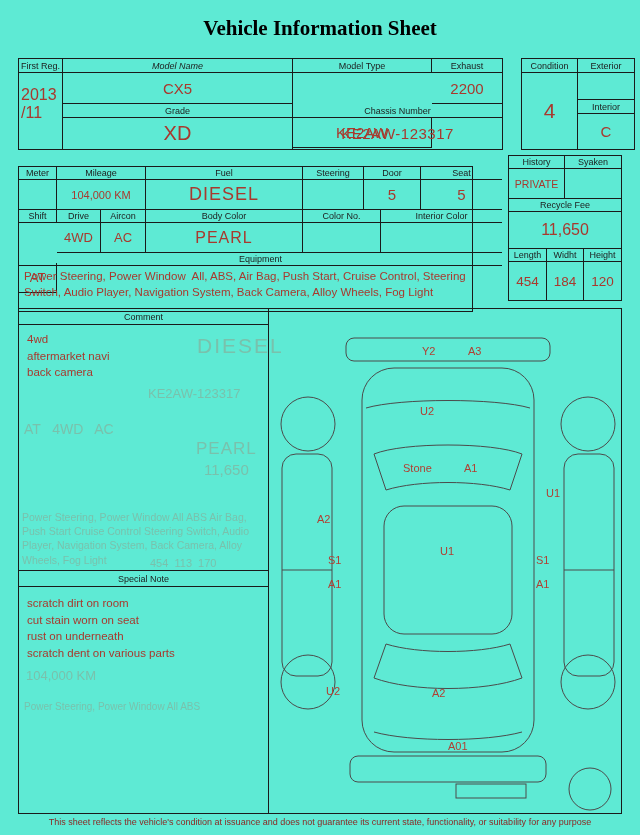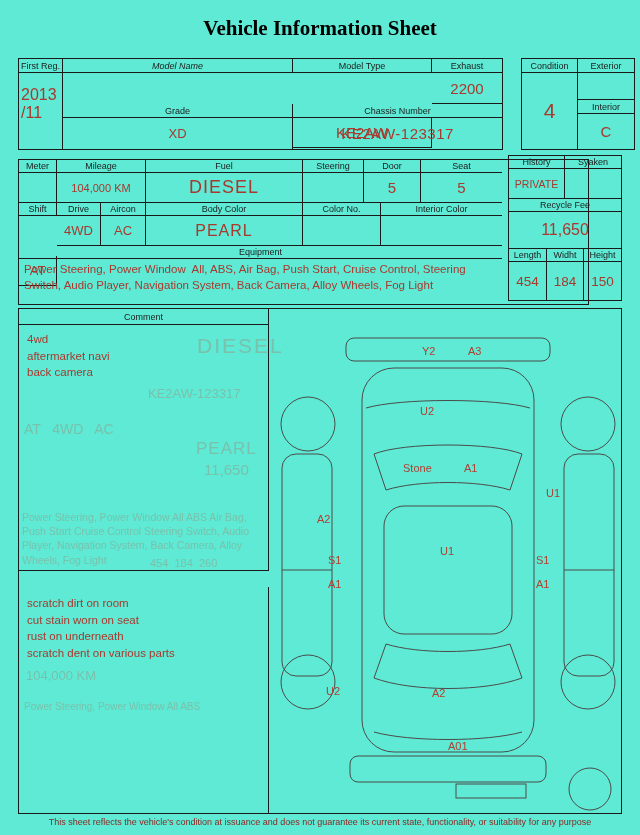--- a/index.html
+++ b/index.html
@@ -36,39 +36,40 @@
   <div class="tbl" style="left:18px;top:58px;width:485px;height:92px;">
     <div class="cell hdr" style="left:0;top:0;width:44px;height:14px;">First Reg.</div>
     <div class="cell hdr" style="left:44px;top:0;width:230px;height:14px;font-style:italic;">Model Name</div>
     <div class="cell hdr" style="left:274px;top:0;width:139px;height:14px;">Model Type</div>
     <div class="cell hdr no-r" style="left:413px;top:0;width:70px;height:14px;">Exhaust</div>
 
     <div class="cell val no-b" style="left:0;top:14px;width:44px;height:76px;flex-direction:column;align-items:flex-start;justify-content:flex-start;padding:13px 0 0 2px;font-size:16px;line-height:1.1;">
       <span>2013</span>
       <span>/11</span>
     </div>
+    <div class="cell val" style="left:44px;top:14px;width:230px;height:31px;font-size:15px;">CX5</div>
     <div class="cell val" style="left:274px;top:14px;width:139px;height:31px;font-size:15px;margin-top:44px;">KE2AW</div>
     <div class="cell val no-r" style="left:413px;top:14px;width:70px;height:31px;font-size:15px;">2200</div>
 
     <div class="cell hdr" style="left:44px;top:45px;width:230px;height:14px;">Grade</div>
     <div class="cell hdr no-r" style="left:274px;top:45px;width:209px;height:14px;">Chassis Number</div>
-    <div class="cell val no-b" style="left:44px;top:59px;width:230px;height:31px;font-size:13px;">XD</div>
+    <div class="cell val no-b" style="left:44px;top:59px;width:230px;height:31px;font-size:20px;">XD</div>
     <div class="cell val no-r no-b" style="left:274px;top:59px;width:209px;height:31px;font-size:15px;letter-spacing:0.5px;">KE2AW-123317</div>
   </div>
 
   <div class="tbl" style="left:508px;top:58px;width:114px;height:92px;margin-left:13px;">
     <div class="cell hdr" style="left:0;top:0;width:56px;height:14px;">Condition</div>
     <div class="cell hdr no-r" style="left:56px;top:0;width:56px;height:14px;">Exterior</div>
     <div class="cell val no-b" style="left:0;top:14px;width:56px;height:76px;font-size:21px;">4</div>
     <div class="cell val no-r" style="left:56px;top:14px;width:56px;height:27px;font-size:14px;"></div>
     <div class="cell hdr no-r" style="left:56px;top:41px;width:56px;height:14px;">Interior</div>
     <div class="cell val no-r no-b" style="left:56px;top:55px;width:56px;height:35px;font-size:15px;">C</div>
   </div>
 
-  <div class="tbl" style="left:18px;top:159px;width:571px;height:146px;">
+  <div class="tbl" style="left:18px;top:166px;width:455px;height:146px;">
     <div class="cell hdr" style="left:0;top:0;width:38px;height:13px;">Meter</div>
     <div class="cell hdr" style="left:38px;top:0;width:89px;height:13px;">Mileage</div>
     <div class="cell hdr" style="left:127px;top:0;width:157px;height:13px;">Fuel</div>
     <div class="cell hdr" style="left:284px;top:0;width:61px;height:13px;">Steering</div>
     <div class="cell hdr" style="left:345px;top:0;width:57px;height:13px;">Door</div>
     <div class="cell hdr no-r" style="left:402px;top:0;width:81px;height:13px;">Seat</div>
 
     <div class="cell val" style="left:0;top:13px;width:38px;height:30px;"></div>
     <div class="cell val" style="left:38px;top:13px;width:89px;height:30px;font-size:11px;">104,000 KM</div>
     <div class="cell val" style="left:127px;top:13px;width:157px;height:30px;font-size:18px;letter-spacing:1px;">DIESEL</div>
@@ -101,30 +102,31 @@
     <div class="cell val no-r" style="left:56px;top:13px;width:56px;height:30px;"></div>
 
     <div class="cell hdr no-r" style="left:0;top:43px;width:112px;height:13px;">Recycle Fee</div>
     <div class="cell val no-r" style="left:0;top:56px;width:112px;height:37px;font-size:16px;">11,650</div>
 
     <div class="cell hdr" style="left:0;top:93px;width:38px;height:13px;">Length</div>
     <div class="cell hdr" style="left:38px;top:93px;width:37px;height:13px;">Widht</div>
     <div class="cell hdr no-r" style="left:75px;top:93px;width:37px;height:13px;">Height</div>
     <div class="cell val no-b" style="left:0;top:106px;width:38px;height:38px;font-size:13.5px;">454</div>
     <div class="cell val no-b" style="left:38px;top:106px;width:37px;height:38px;font-size:13.5px;">184</div>
-    <div class="cell val no-r no-b" style="left:75px;top:106px;width:37px;height:38px;font-size:13.5px;">150</div>
+    <div class="cell val no-r no-b" style="left:75px;top:106px;width:37px;height:38px;font-size:13.5px;">120</div>
   </div>
 
   <div class="tbl" style="left:18px;top:308px;width:604px;height:506px;padding-left:33px;">
     <div class="cell hdr" style="left:0;top:0;width:250px;height:16px;">Comment</div>
     <div class="cellblk" style="left:0;top:16px;width:250px;height:246px;padding:6px 8px;">
       <div class="note-line">4wd</div>
       <div class="note-line">aftermarket navi</div>
       <div class="note-line">back camera</div>
     </div>
+    <div class="cell hdr" style="left:0;top:262px;width:250px;height:16px;">Special Note</div>
     <div class="cellblk no-b" style="left:0;top:278px;width:250px;height:226px;padding:8px 8px;">
       <div class="note-line">scratch dirt on room</div>
       <div class="note-line">cut stain worn on seat</div>
       <div class="note-line">rust on underneath</div>
       <div class="note-line">scratch dent on various parts</div>
     </div>
   </div>
 
   <svg class="abs" style="left:270px;top:312px;" width="352" height="500" viewBox="0 0 352 500">
     <g fill="none" stroke="#4b4b4b" stroke-width="1">
@@ -163,19 +165,19 @@
     <text class="dlbl" x="162" y="385">A2</text>
     <text class="dlbl" x="178" y="438">A01</text>
   </svg>
 
   <div class="ghost" style="left:197px;top:334px;font-size:21px;letter-spacing:2px;">DIESEL</div>
   <div class="ghost" style="left:148px;top:386px;font-size:13px;">KE2AW-123317</div>
   <div class="ghost" style="left:24px;top:421px;font-size:14px;">AT   4WD   AC</div>
   <div class="ghost" style="left:196px;top:439px;font-size:17px;letter-spacing:1px;">PEARL</div>
   <div class="ghost" style="left:204px;top:461px;font-size:15px;">11,650</div>
   <div class="ghost para" style="left:22px;top:510px;width:242px;font-size:10.5px;line-height:1.35;">Power Steering, Power Window All ABS Air Bag, Push Start Cruise Control Steering Switch, Audio Player, Navigation System, Back Camera, Alloy Wheels, Fog Light</div>
-  <div class="ghost" style="left:150px;top:557px;font-size:11px;">454  184  260</div>
+  <div class="ghost" style="left:150px;top:557px;font-size:11px;">454  113  170</div>
   <div class="ghost" style="left:26px;top:668px;font-size:13px;">104,000 KM</div>
   <div class="ghost para" style="left:24px;top:700px;width:235px;font-size:10px;line-height:1.35;">Power Steering, Power Window All ABS</div>
 
   <div id="footer">This sheet reflects the vehicle's condition at issuance and does not guarantee its current state, functionality, or suitability for any purpose</div>
 
 </div>
 
 </body></html>

